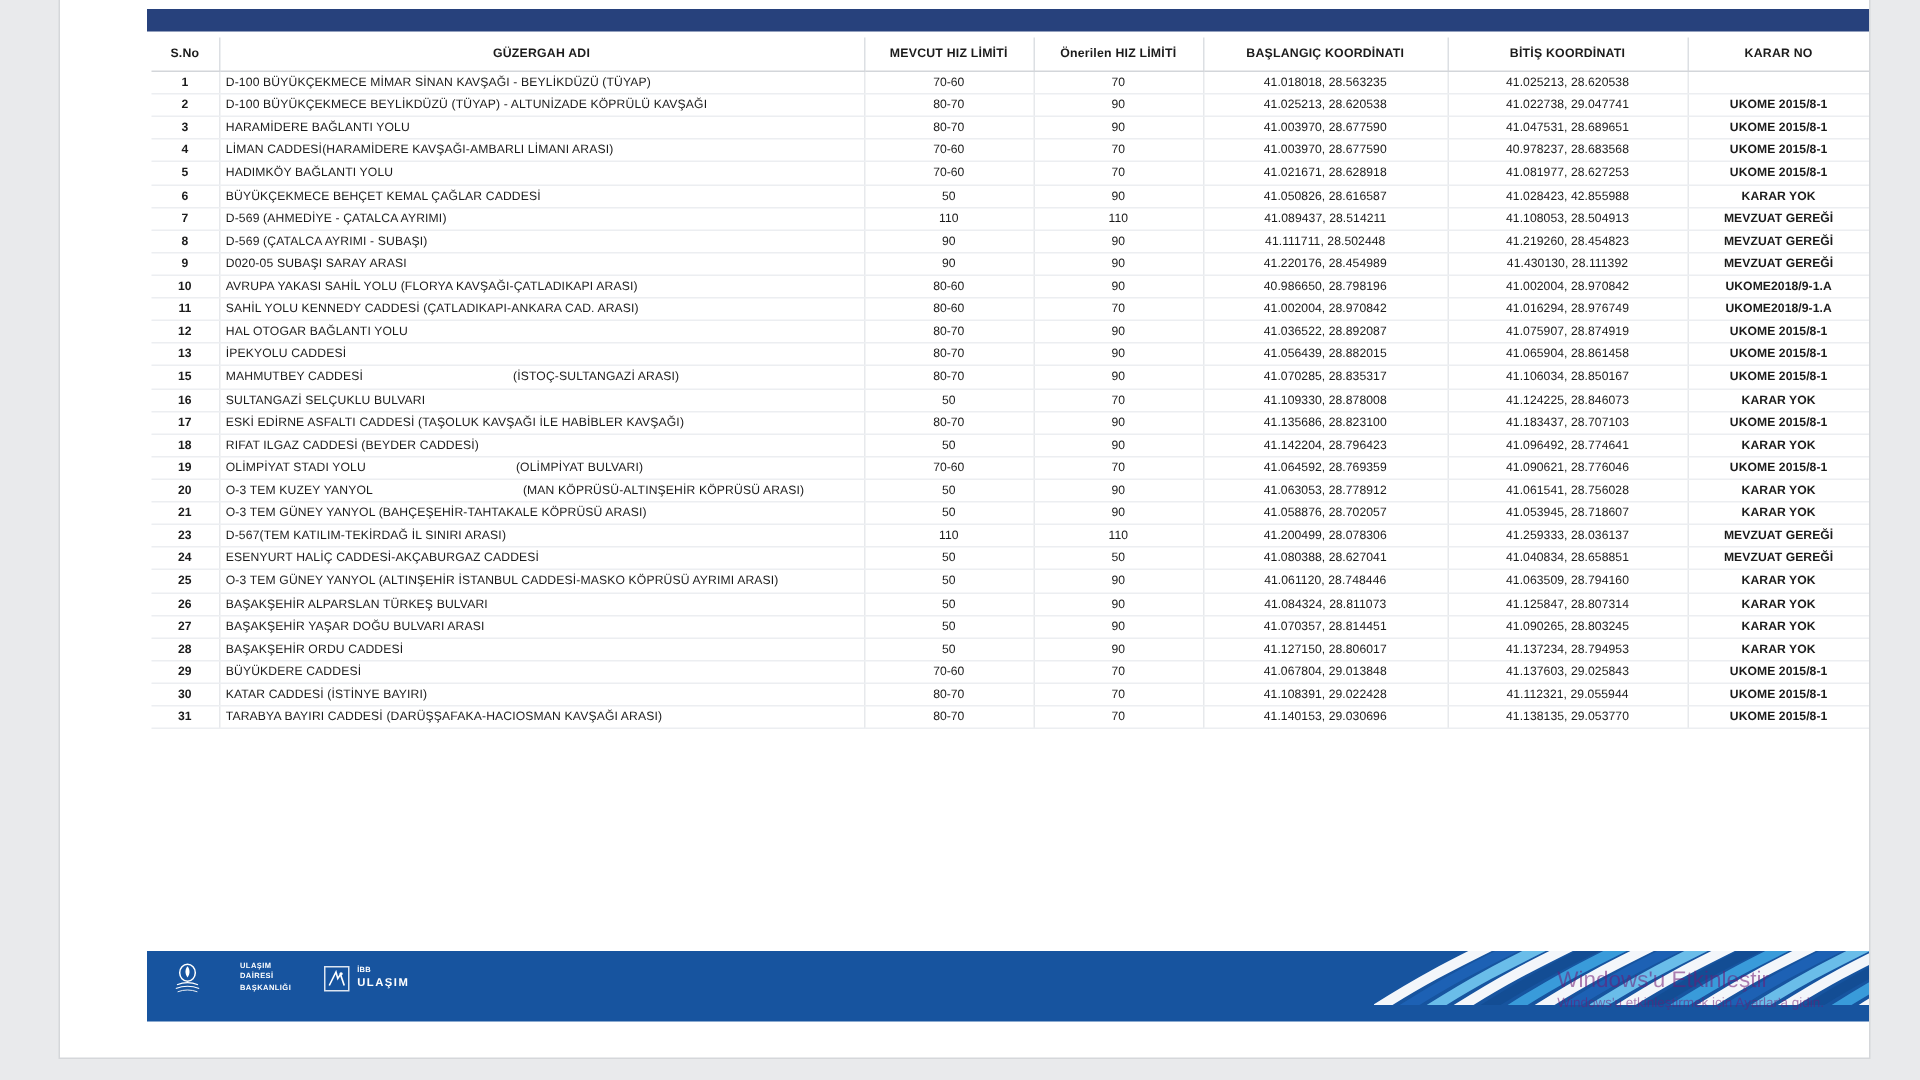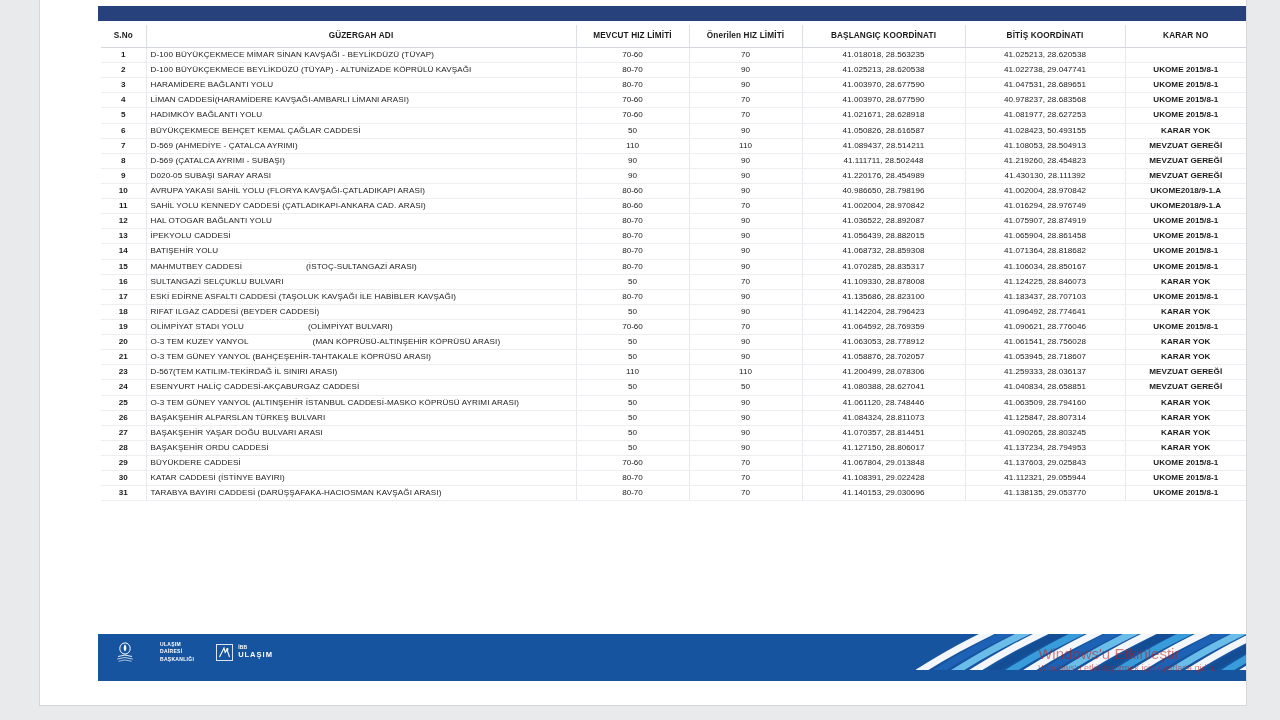--- a/index.html
+++ b/index.html
@@ -86,21 +86,21 @@
     background: #fff;
   }
   table.routes td:last-child { border-right: none; }
 
   td.no    { text-align: center; font-weight: bold; font-size: 8px; }
   td.name  { text-align: left;  padding-left: 12px; letter-spacing: .1px; margin-left: 16px; }
   td.num   { text-align: center; }
   td.coord { text-align: center; letter-spacing: .05px; }
   td.dec   { text-align: center; letter-spacing: .05px; font-weight: bold; }
 
-  td.name .seg2 { display:inline-block; padding-left: 64px; }
+  td.name .seg2 { display:inline-block; padding-left: 100px; }
 
   
   .footer {
     position: absolute;
     left: 58px; bottom: 24px;
     width: 1148px; height: 47px;
     background: #17549f;
     overflow: hidden;
   }
   .footer-stripes {
@@ -133,21 +133,21 @@
     display:flex; align-items:center; justify-content:center;
   }
   .logo-ulasim-txt { color:#fff; font-size:5px; font-weight:bold; line-height:1.35; letter-spacing:.2px; }
   .logo-ulasim-txt .big { font-size: 7.5px; letter-spacing: 1px; }
 
   
   .watermark {
     position: absolute;
     right: 30px; bottom: 30px;
     text-align: left;
-    color: #b91c1c;
+    color: #701a75;
     opacity: .55;
     pointer-events: none;
   }
   .watermark .wm1 { font-size: 15px; line-height: 1.25; }
   .watermark .wm2 { font-size: 9px;  line-height: 1.3; }
 </style>
 </head>
 <body>
 
 <div id="page">
@@ -226,21 +226,21 @@
               <td class="coord">41.021671, 28.628918</td>
               <td class="coord">41.081977, 28.627253</td>
               <td class="dec">UKOME 2015/8-1</td>
             </tr>
             <tr>
               <td class="no">6</td>
               <td class="name">BÜYÜKÇEKMECE BEHÇET KEMAL ÇAĞLAR CADDESİ</td>
               <td class="num">50</td>
               <td class="num">90</td>
               <td class="coord">41.050826, 28.616587</td>
-              <td class="coord">41.028423, 50.493155</td>
+              <td class="coord">41.028423, 42.855988</td>
               <td class="dec">KARAR YOK</td>
             </tr>
             <tr>
               <td class="no">7</td>
               <td class="name">D-569 (AHMEDİYE - ÇATALCA AYRIMI)</td>
               <td class="num">110</td>
               <td class="num">110</td>
               <td class="coord">41.089437, 28.514211</td>
               <td class="coord">41.108053, 28.504913</td>
               <td class="dec">MEVZUAT GEREĞİ</td>
@@ -290,29 +290,20 @@
               <td class="coord">41.075907, 28.874919</td>
               <td class="dec">UKOME 2015/8-1</td>
             </tr>
             <tr>
               <td class="no">13</td>
               <td class="name">İPEKYOLU CADDESİ</td>
               <td class="num">80-70</td>
               <td class="num">90</td>
               <td class="coord">41.056439, 28.882015</td>
               <td class="coord">41.065904, 28.861458</td>
-              <td class="dec">UKOME 2015/8-1</td>
-            </tr>
-            <tr>
-              <td class="no">14</td>
-              <td class="name">BATIŞEHİR YOLU</td>
-              <td class="num">80-70</td>
-              <td class="num">90</td>
-              <td class="coord">41.068732, 28.859308</td>
-              <td class="coord">41.071364, 28.818682</td>
               <td class="dec">UKOME 2015/8-1</td>
             </tr>
             <tr>
               <td class="no">15</td>
               <td class="name"><span>MAHMUTBEY CADDESİ</span><span class="seg2">(İSTOÇ-SULTANGAZİ ARASI)</span></td>
               <td class="num">80-70</td>
               <td class="num">90</td>
               <td class="coord">41.070285, 28.835317</td>
               <td class="coord">41.106034, 28.850167</td>
               <td class="dec">UKOME 2015/8-1</td>

